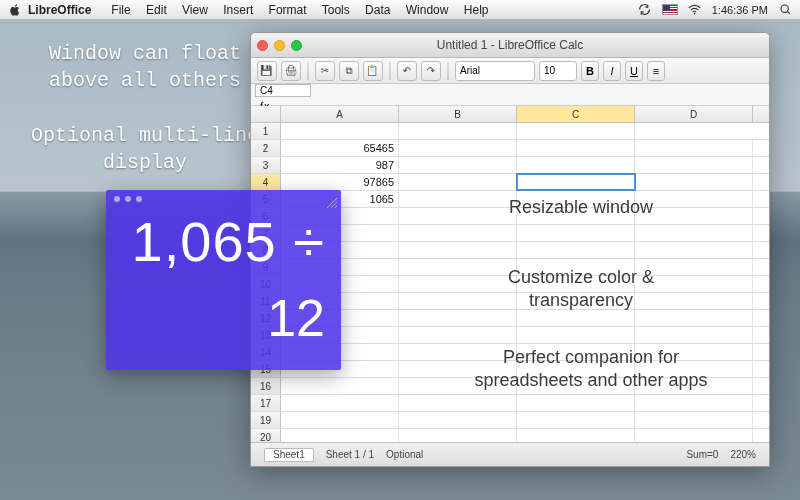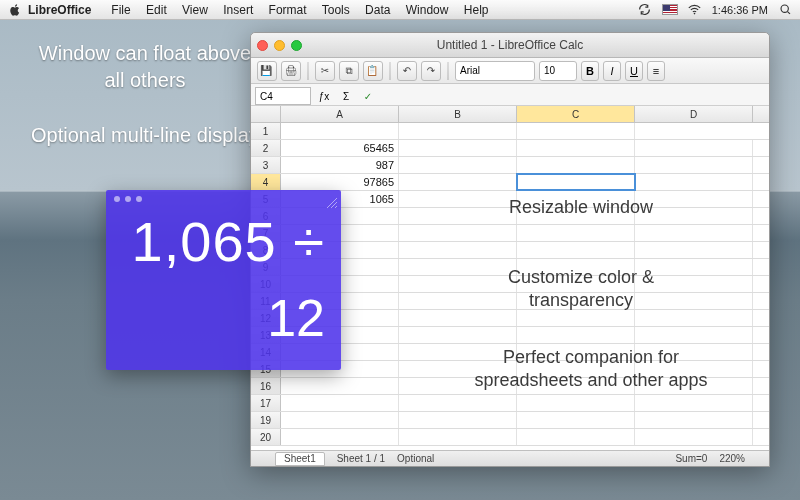--- a/index.html
+++ b/index.html
@@ -18,58 +18,58 @@
 .menubar .menus span{margin-right:12px;}
 .menubar .spacer{flex:1;}
 .menubar .right{display:flex;align-items:center;gap:10px;font-size:11px;}
 .menubar .right .flag{width:16px;height:11px;background:linear-gradient(to bottom,#b22234 0,#b22234 10%,#fff 10%,#fff 20%,#b22234 20%,#b22234 30%,#fff 30%,#fff 40%,#b22234 40%,#b22234 50%,#fff 50%,#fff 60%,#b22234 60%,#b22234 70%,#fff 70%,#fff 80%,#b22234 80%,#b22234 90%,#fff 90%);position:relative;border:.5px solid #999;}
 .menubar .right .flag::before{content:"";position:absolute;left:0;top:0;width:7px;height:6px;background:#3c3b6e;}
 .menubar .icon{width:14px;height:14px;display:inline-flex;align-items:center;justify-content:center;}
 .menubar .icon svg{width:13px;height:13px;}
 
 
 .promo{position:absolute;left:30px;top:40px;width:230px;color:#fff;text-shadow:0 1px 2px rgba(0,0,0,.4);font-size:20px;text-align:center;line-height:1.35;}
-.promo .block{margin-bottom:28px;}
+.promo .block{margin-bottom:28px;font-family:Liberation Mono, monospace;}
 
 
 .calc-window{position:absolute;left:250px;top:32px;width:520px;height:435px;background:#f2f2f2;border:1px solid #9a9a9a;border-radius:5px 5px 0 0;box-shadow:0 6px 28px rgba(0,0,0,.35);display:flex;flex-direction:column;font-size:11px;}
 .calc-titlebar{height:20px;background:linear-gradient(#f3f3f3,#d8d8d8);border-bottom:1px solid #b7b7b7;display:flex;align-items:center;padding:12px 6px;border-radius:5px 5px 0 0;position:relative;}
 .traffic{display:flex;gap:6px;}
 .traffic span{width:11px;height:11px;border-radius:50%;display:block;}
 .t-red{background:#ff5f57;border:.5px solid #e1483f;}
 .t-yel{background:#ffbd2e;border:.5px solid #dfa022;}
 .t-grn{background:#28c940;border:.5px solid #1fa532;}
 .calc-title{position:absolute;left:0;right:0;text-align:center;font-size:12px;color:#444;}
 
 .toolbar{height:26px;background:linear-gradient(#f9f9f9,#e9e9e9);border-bottom:1px solid #c8c8c8;display:flex;align-items:center;padding:0 6px;gap:4px;}
 .tbtn{width:20px;height:20px;background:linear-gradient(#fdfdfd,#e6e6e6);border:1px solid #bcbcbc;border-radius:3px;display:inline-flex;align-items:center;justify-content:center;font-size:10px;color:#444;}
 .tsep{width:2px;height:18px;background:linear-gradient(#ddd,#ccc);margin:0 2px;}
 .font-select{height:20px;width:80px;border:1px solid #bcbcbc;border-radius:3px;background:#fff;display:flex;align-items:center;padding:0 4px;font-size:10px;}
 .size-select{height:20px;width:38px;border:1px solid #bcbcbc;border-radius:3px;background:#fff;display:flex;align-items:center;padding:0 4px;font-size:10px;}
 .fmt-btn{width:18px;height:20px;border:1px solid #bcbcbc;border-radius:3px;background:linear-gradient(#fdfdfd,#e6e6e6);font-size:11px;display:inline-flex;align-items:center;justify-content:center;}
 
-.cellref-row{height:22px;background:#f6f6f6;border-bottom:1px solid #cfcfcf;display:flex;align-items:flex-end;padding:0 4px;gap:4px;}
+.cellref-row{height:22px;background:#f6f6f6;border-bottom:1px solid #cfcfcf;display:flex;align-items:flex-start;padding:0 4px;gap:4px;flex-direction:column;}
 .cellref{width:56px;height:18px;border:1px solid #bcbcbc;background:#fff;font-size:10px;padding:0 4px;display:flex;align-items:center;}
 .fx-btn{width:18px;height:18px;display:inline-flex;align-items:center;justify-content:center;font-size:10px;}
 
 .grid-area{flex:1;display:flex;flex-direction:column;background:#fff;overflow:hidden;position:relative;}
 .colheads{display:flex;height:17px;background:linear-gradient(#f6f6f6,#e7e7e7);border-bottom:1px solid #c3c3c3;}
 .colheads .corner{width:30px;border-right:1px solid #c3c3c3;}
 .colheads .ch{flex:0 0 118px;text-align:center;font-size:10px;color:#333;border-right:1px solid #c3c3c3;line-height:17px;}
 .colheads .ch.active{background:#ffe79c;}
 .rows{flex:1;overflow:hidden;}
 .row{display:flex;height:17px;border-bottom:1px solid #dcdcdc;}
 .row .rh{width:30px;background:linear-gradient(#f6f6f6,#e7e7e7);border-right:1px solid #c3c3c3;text-align:center;font-size:10px;color:#333;line-height:17px;}
 .row .rh.active{background:#ffe79c;}
 .row .cell{flex:0 0 118px;border-right:1px solid #e2e2e2;padding:0 4px;font-size:11px;text-align:right;line-height:17px;color:#111;}
 .row .cell.selected{outline:2px solid #4a90d9;outline-offset:-1px;}
 
 .overlay-text{position:absolute;color:#3b3b3b;font-size:18px;text-align:center;line-height:1.3;}
 
-.statusbar{height:16px;background:linear-gradient(#f0f0f0,#dedede);border-top:1px solid #bfbfbf;display:flex;align-items:center;font-size:10px;color:#444;padding:0 24px;gap:12px;}
+.statusbar{height:24px;background:linear-gradient(#f0f0f0,#dedede);border-top:1px solid #bfbfbf;display:flex;align-items:center;font-size:10px;color:#444;padding:0 13px;gap:12px;}
 .statusbar .sheet-tab{background:#fff;border:1px solid #bbb;padding:0 8px;height:14px;line-height:12px;font-size:10px;border-radius:2px 2px 0 0;}
 .statusbar .spacer{flex:1;}
 
 
 .calculator{position:absolute;left:106px;top:190px;width:235px;height:180px;background:rgba(78,51,235,.88);border-radius:2px;box-shadow:0 6px 20px rgba(0,0,0,.35);}
 .calculator .dots{position:absolute;left:8px;top:6px;display:flex;gap:5px;}
 .calculator .dots span{width:6px;height:6px;border-radius:50%;background:rgba(255,255,255,.55);}
 .calculator .resize{position:absolute;right:4px;top:4px;width:10px;height:10px;}
 .calculator .resize svg{width:10px;height:10px;opacity:.5;}
 .calculator .display{position:absolute;left:0;right:8px;top:24px;text-align:right;color:#fff;}

